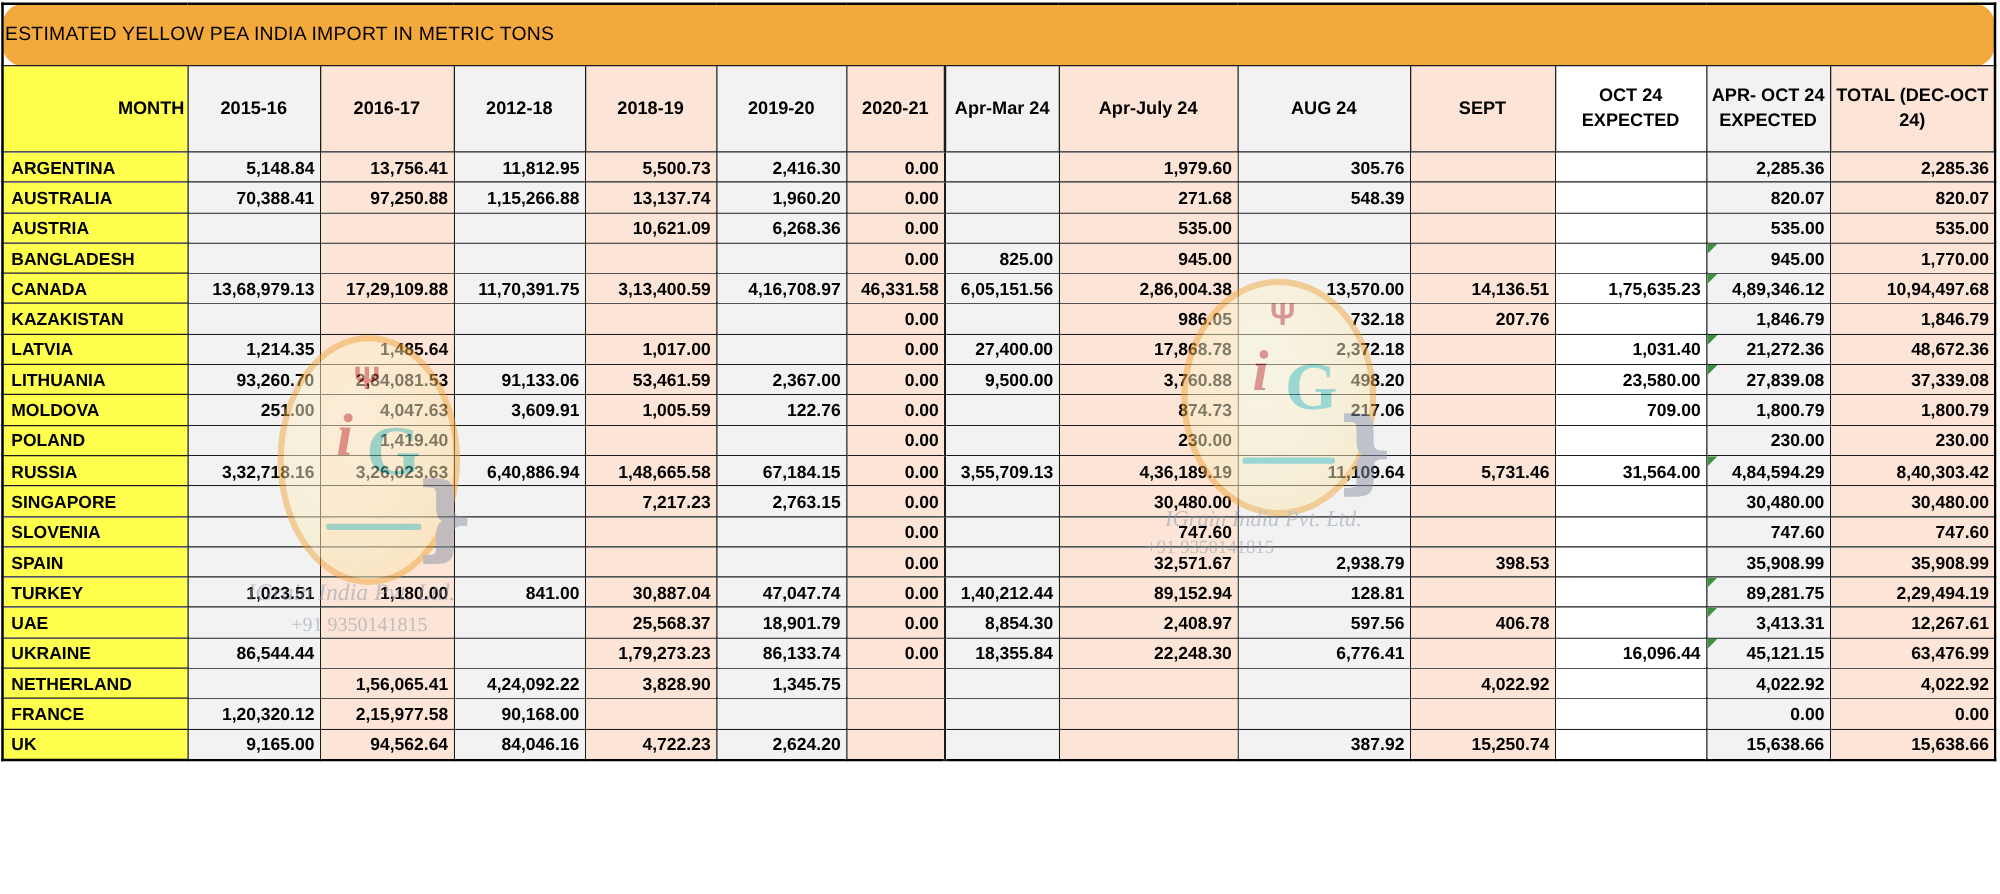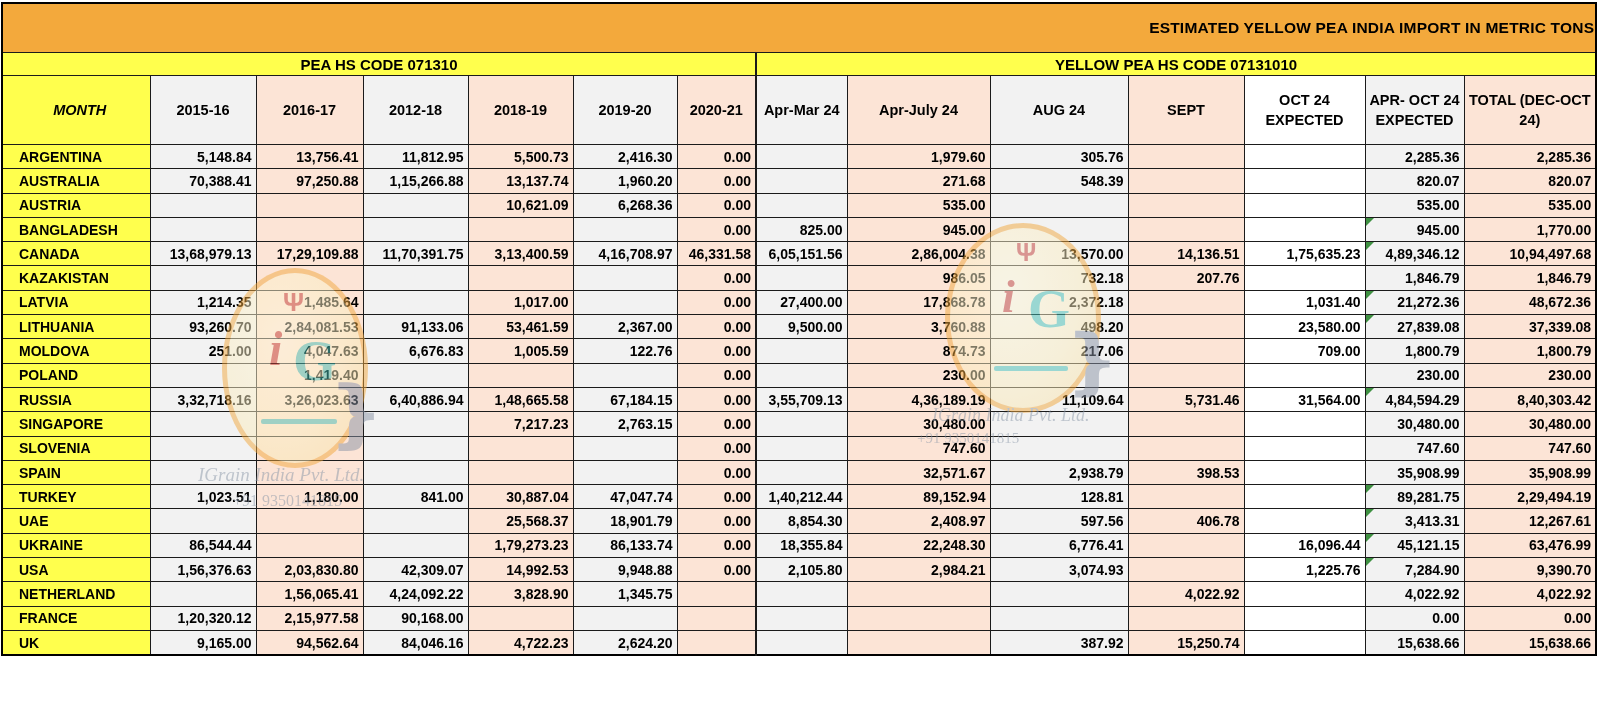--- a/index.html
+++ b/index.html
@@ -5,26 +5,26 @@
   :root{
     --banner:#F3A93C; --band:#FFFF4D; --peach:#FCE4D6; --gray:#F2F2F2;
     --border:#1b1b1b; --green:#3F9142; --wm-red:#C13B33; --wm-teal:#45BDB4;
     --wm-text:#8A97A8;
   }
   html,body{margin:0;padding:0;background:#fff;}
   body{width:1600px;height:715px;overflow:hidden;font-family:"Liberation Sans",sans-serif;}
   .sheet{position:relative;width:1600px;height:715px;overflow:hidden;background:#fff;}
   table{border-collapse:collapse;table-layout:fixed;width:1594px;margin:2px 0 0 1px;border:2.4px solid #000;}
   th,td{border:1.4px solid var(--border);overflow:hidden;white-space:nowrap;color:#000;}
-  tr.banner-row th{height:46px;background:var(--banner);text-align:right;font-weight:bold;font-size:15.5px;letter-spacing:.2px;}
+  tr.banner-row th{height:46px;background:var(--banner);text-align:left;font-weight:normal;font-size:15.5px;letter-spacing:.2px;border-radius:17px;}
   tr.band-row th{height:20px;background:var(--band);text-align:center;font-weight:bold;font-size:15px;}
   tr.head-row th{height:68px;font-size:14.5px;font-weight:bold;text-align:center;white-space:normal;line-height:1.4;padding:0 2px;}
-  tr.head-row th.month{text-align:center;padding-left:9px;font-style:italic;}
+  tr.head-row th.month{text-align:right;padding-left:9px;}
   tbody td{height:21.3px;font-size:14px;font-weight:bold;}
-  td.country{background:var(--band);text-align:left;padding-left:16px;}
+  td.country{background:var(--band);text-align:left;padding-left:6px;}
   td.num{text-align:right;padding-right:4px;position:relative;}
   .bg-gray{background:var(--gray);} .bg-peach{background:var(--peach);}
   .bg-white{background:#fff;} .bg-yellow{background:var(--band);}
   .sec-split{border-left-width:2.6px;}
   td.flag::before{content:"";position:absolute;top:0;left:0;width:0;height:0;
     border-top:8px solid var(--green);border-right:8px solid transparent;}
   
   .wm{position:absolute;pointer-events:none;opacity:.5;z-index:5;}
   .wm-circle{position:absolute;border-radius:50%;
     background:radial-gradient(ellipse at 40% 35%, #fdf6da 0%, #fbeec2 55%, #f7dfa0 100%);
@@ -72,24 +72,20 @@
       <col style="width:138px">
         <col style="width:116px">
         <col style="width:121px">
       <col style="width:99px">
         <col style="width:132px">
     </colgroup>
     <thead>
       <tr class="banner-row">
         <th colspan="14">ESTIMATED YELLOW PEA INDIA IMPORT IN METRIC TONS</th>
       </tr>
-      <tr class="band-row">
-        <th colspan="7">PEA HS CODE 071310</th>
-        <th colspan="7" class="sec-split">YELLOW PEA HS CODE 07131010</th>
-      </tr>
       <tr class="head-row" id="head-row">
           <th class="bg-yellow month">MONTH</th>
           <th class="bg-gray">2015-16</th>
           <th class="bg-peach">2016-17</th>
           <th class="bg-gray">2012-18</th>
           <th class="bg-peach">2018-19</th>
           <th class="bg-gray">2019-20</th>
           <th class="bg-peach">2020-21</th>
           <th class="bg-gray sec-split">Apr-Mar 24</th>
           <th class="bg-peach">Apr-July 24</th>
@@ -226,21 +222,21 @@
           <td class="num bg-gray">498.20</td>
           <td class="num bg-peach"></td>
           <td class="num bg-white">23,580.00</td>
           <td class="num bg-gray flag">27,839.08</td>
           <td class="num bg-peach">37,339.08</td>
         </tr>
         <tr>
           <td class="country">MOLDOVA</td>
           <td class="num bg-gray">251.00</td>
           <td class="num bg-peach">4,047.63</td>
-          <td class="num bg-gray">6,676.83</td>
+          <td class="num bg-gray">3,609.91</td>
           <td class="num bg-peach">1,005.59</td>
           <td class="num bg-gray">122.76</td>
           <td class="num bg-peach">0.00</td>
           <td class="num bg-gray sec-split"></td>
           <td class="num bg-peach">874.73</td>
           <td class="num bg-gray">217.06</td>
           <td class="num bg-peach"></td>
           <td class="num bg-white">709.00</td>
           <td class="num bg-gray">1,800.79</td>
           <td class="num bg-peach">1,800.79</td>
@@ -365,36 +361,20 @@
           <td class="num bg-peach">1,79,273.23</td>
           <td class="num bg-gray">86,133.74</td>
           <td class="num bg-peach">0.00</td>
           <td class="num bg-gray sec-split">18,355.84</td>
           <td class="num bg-peach">22,248.30</td>
           <td class="num bg-gray">6,776.41</td>
           <td class="num bg-peach"></td>
           <td class="num bg-white">16,096.44</td>
           <td class="num bg-gray flag">45,121.15</td>
           <td class="num bg-peach">63,476.99</td>
-        </tr>
-        <tr>
-          <td class="country">USA</td>
-          <td class="num bg-gray">1,56,376.63</td>
-          <td class="num bg-peach">2,03,830.80</td>
-          <td class="num bg-gray">42,309.07</td>
-          <td class="num bg-peach">14,992.53</td>
-          <td class="num bg-gray">9,948.88</td>
-          <td class="num bg-peach">0.00</td>
-          <td class="num bg-gray sec-split">2,105.80</td>
-          <td class="num bg-peach">2,984.21</td>
-          <td class="num bg-gray">3,074.93</td>
-          <td class="num bg-peach"></td>
-          <td class="num bg-white">1,225.76</td>
-          <td class="num bg-gray flag">7,284.90</td>
-          <td class="num bg-peach">9,390.70</td>
         </tr>
         <tr>
           <td class="country">NETHERLAND</td>
           <td class="num bg-gray"></td>
           <td class="num bg-peach">1,56,065.41</td>
           <td class="num bg-gray">4,24,092.22</td>
           <td class="num bg-peach">3,828.90</td>
           <td class="num bg-gray">1,345.75</td>
           <td class="num bg-peach"></td>
           <td class="num bg-gray sec-split"></td>

